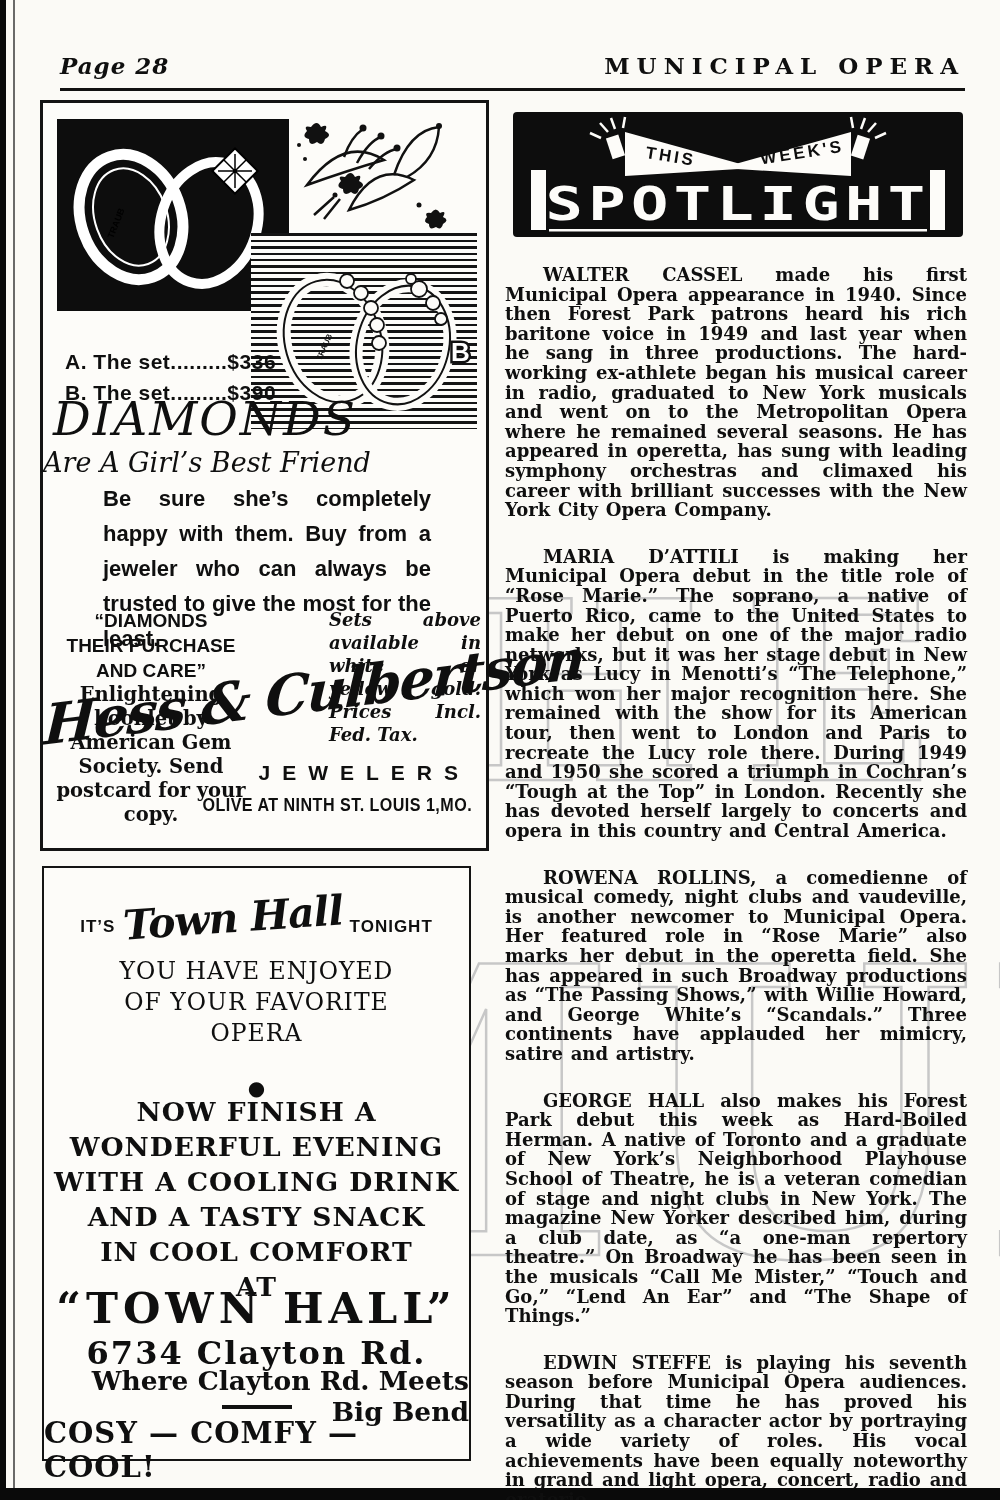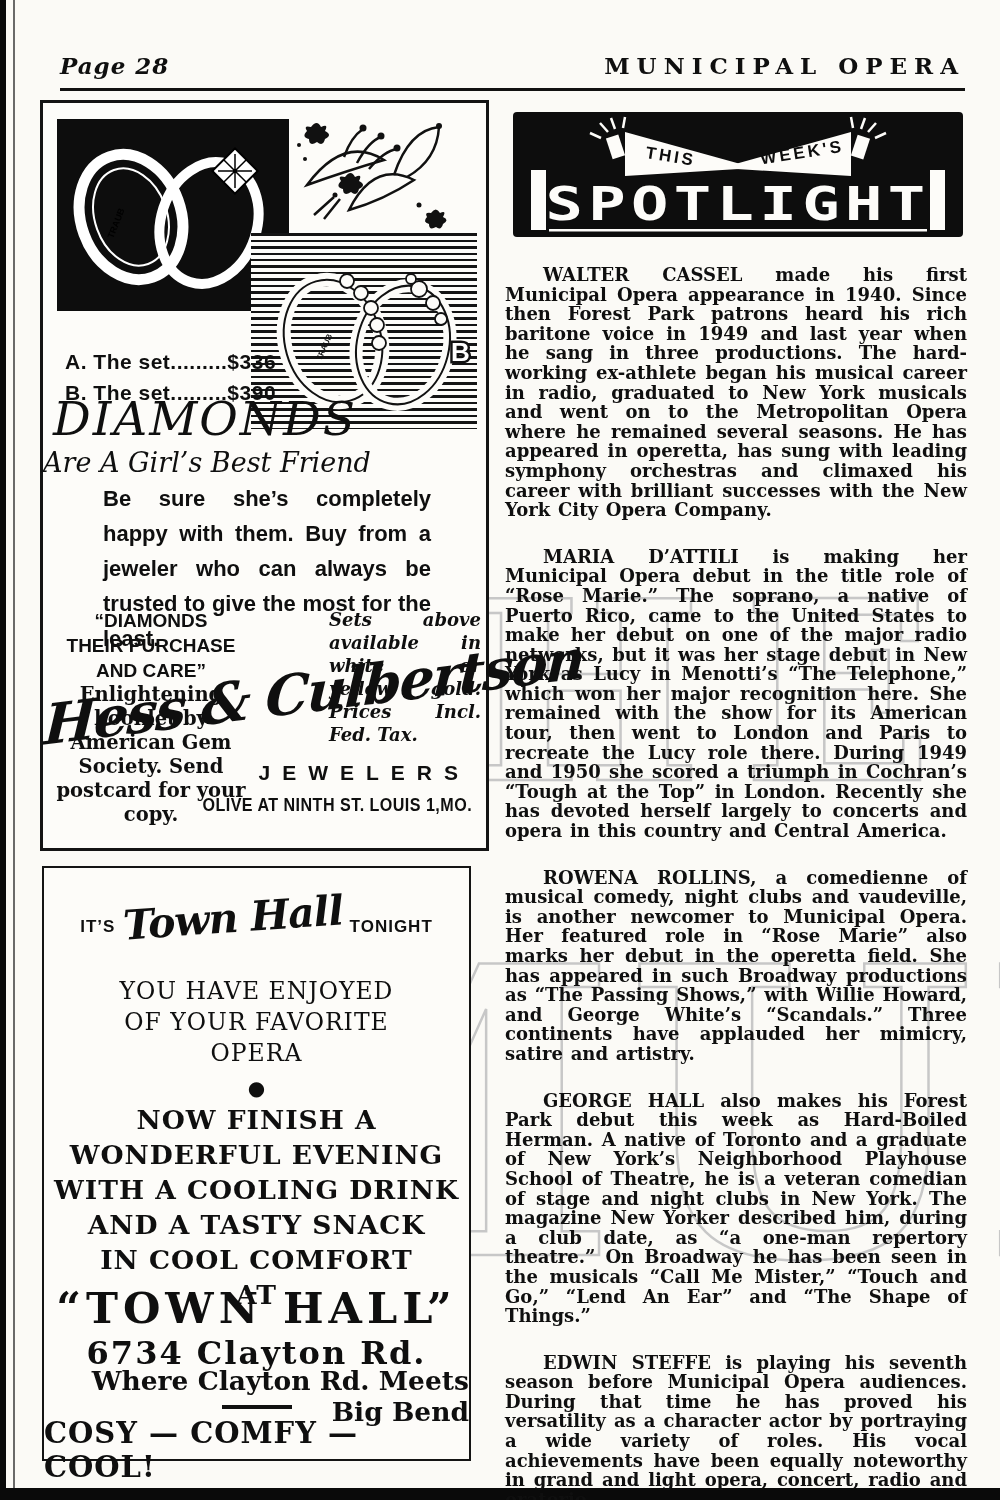--- a/index.html
+++ b/index.html
@@ -38,23 +38,23 @@
     font-style:italic;font-weight:bold;font-size:55px;transform:rotate(-7deg) skewX(-10deg);letter-spacing:-2px;white-space:nowrap;}
   .jewelers-sub{position:absolute;right:16px;top:658px;font-family:"Liberation Sans",sans-serif;
     font-weight:bold;font-size:21px;letter-spacing:12px;}
   .jewelers-address{position:absolute;right:14px;top:692px;font-family:"Liberation Sans",sans-serif;
     font-weight:bold;font-size:17.5px;letter-spacing:.5px;transform:scaleX(.92);transform-origin:right;}
   
   .townhall-ad{position:absolute;left:42px;top:866px;width:425px;height:591px;border:2.5px solid #141414;background:#fdfcf9;}
   .th-logo{position:absolute;left:0;top:26px;width:425px;text-align:center;white-space:nowrap;}
   .th-small{font-family:"Liberation Sans",sans-serif;font-weight:bold;font-size:17px;letter-spacing:1px;}
   .th-script{font-style:italic;font-weight:bold;font-size:41px;letter-spacing:-1px;display:inline-block;transform:rotate(-4deg);margin:0 2px;}
-  .th-enjoyed{position:absolute;left:0;top:88px;width:425px;text-align:center;font-size:23.5px;line-height:31px;letter-spacing:1px;margin-top:20px;}
+  .th-enjoyed{position:absolute;left:0;top:88px;width:425px;text-align:center;font-size:23.5px;line-height:31px;letter-spacing:1px;}
   .th-bullet{position:absolute;left:0;top:208px;width:425px;text-align:center;font-size:20px;}
-  .th-finish{position:absolute;left:0;top:234px;width:425px;text-align:center;font-weight:bold;font-size:26.5px;line-height:35px;letter-spacing:1px;}
+  .th-finish{position:absolute;left:0;top:226px;width:425px;text-align:center;font-weight:bold;font-size:26.5px;line-height:35px;letter-spacing:1px;}
   .th-name{position:absolute;left:0;top:415px;width:425px;text-align:center;font-weight:bold;font-size:43px;letter-spacing:5px;}
   .th-addr1{position:absolute;left:0;top:466px;width:425px;text-align:center;font-weight:bold;font-size:32px;letter-spacing:2px;}
   .th-addr2{position:absolute;left:0;top:497px;width:425px;text-align:right;font-weight:bold;font-size:26.5px;}
   .th-rule{position:absolute;left:178px;top:537px;width:70px;height:4px;background:#111;}
   .th-slogan{position:absolute;left:0;top:548px;width:425px;text-align:left;font-weight:bold;font-size:29px;letter-spacing:1px;}
   
   .right-col{position:absolute;left:505px;top:108px;width:462px;}
   .spotlight{display:block;margin:4px 0 28px 8px;}
   .article{font-size:18px;font-weight:bold;line-height:19.6px;text-align:justify;
     text-indent:38px;margin:0 0 27px 0;word-spacing:1.5px;}

